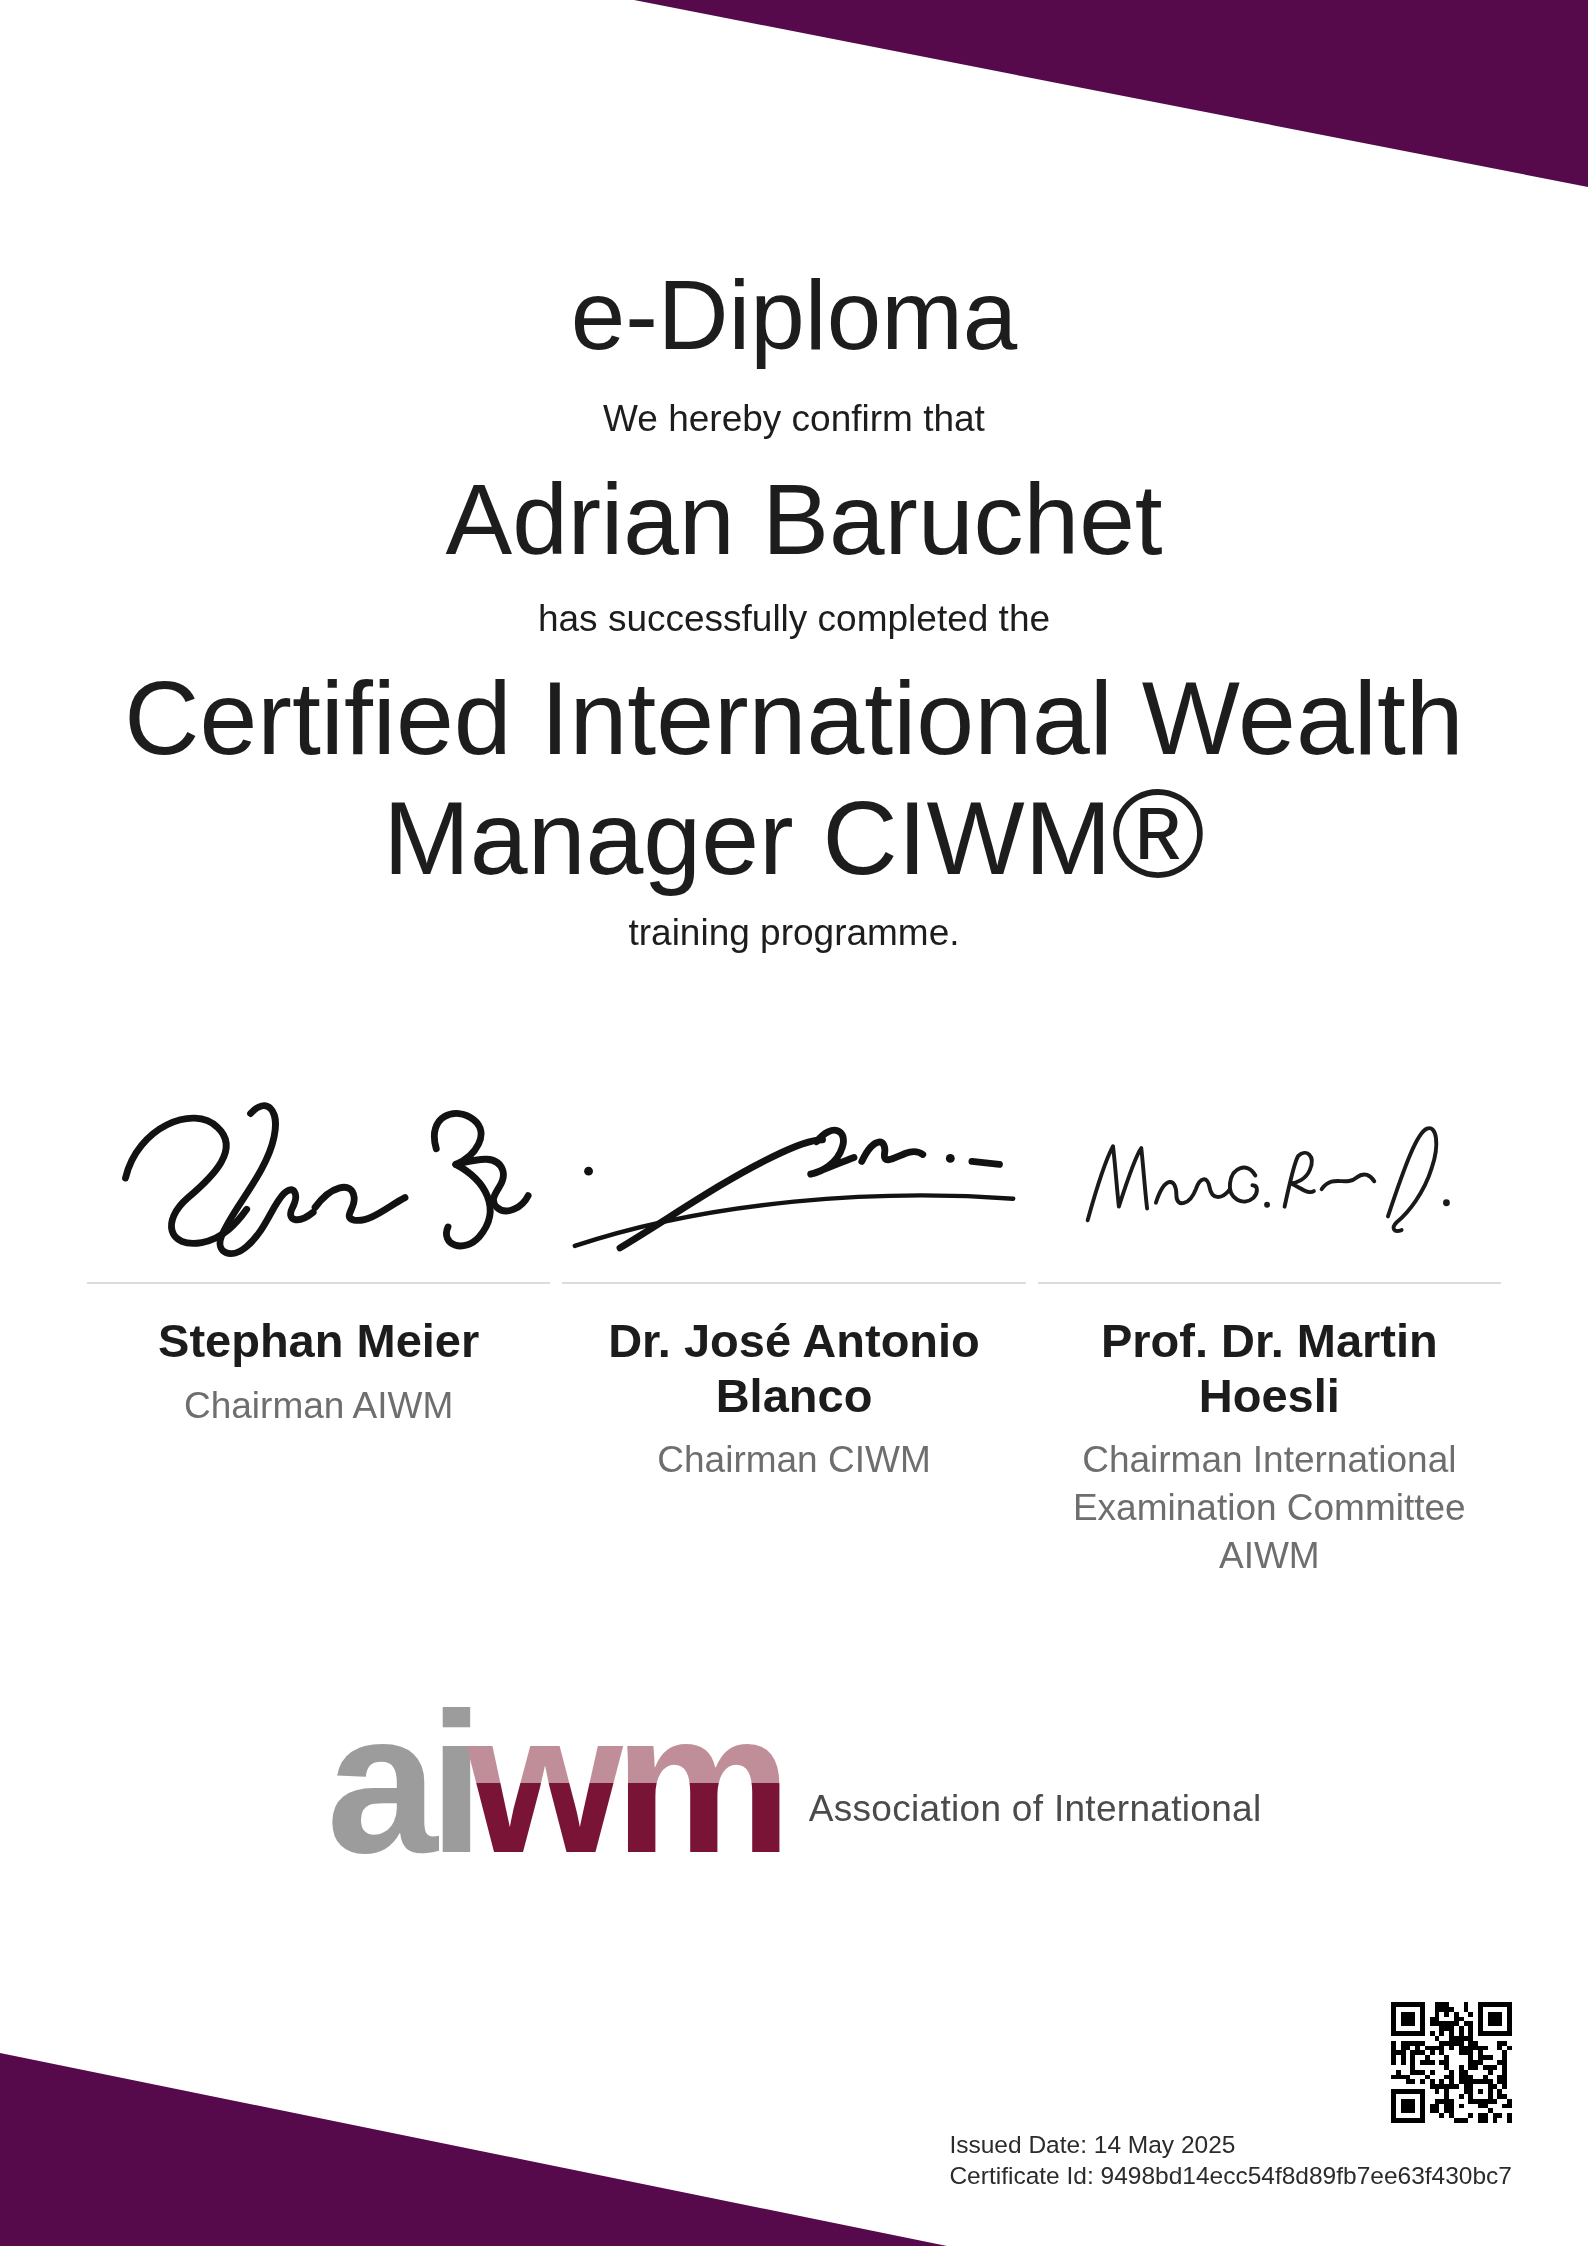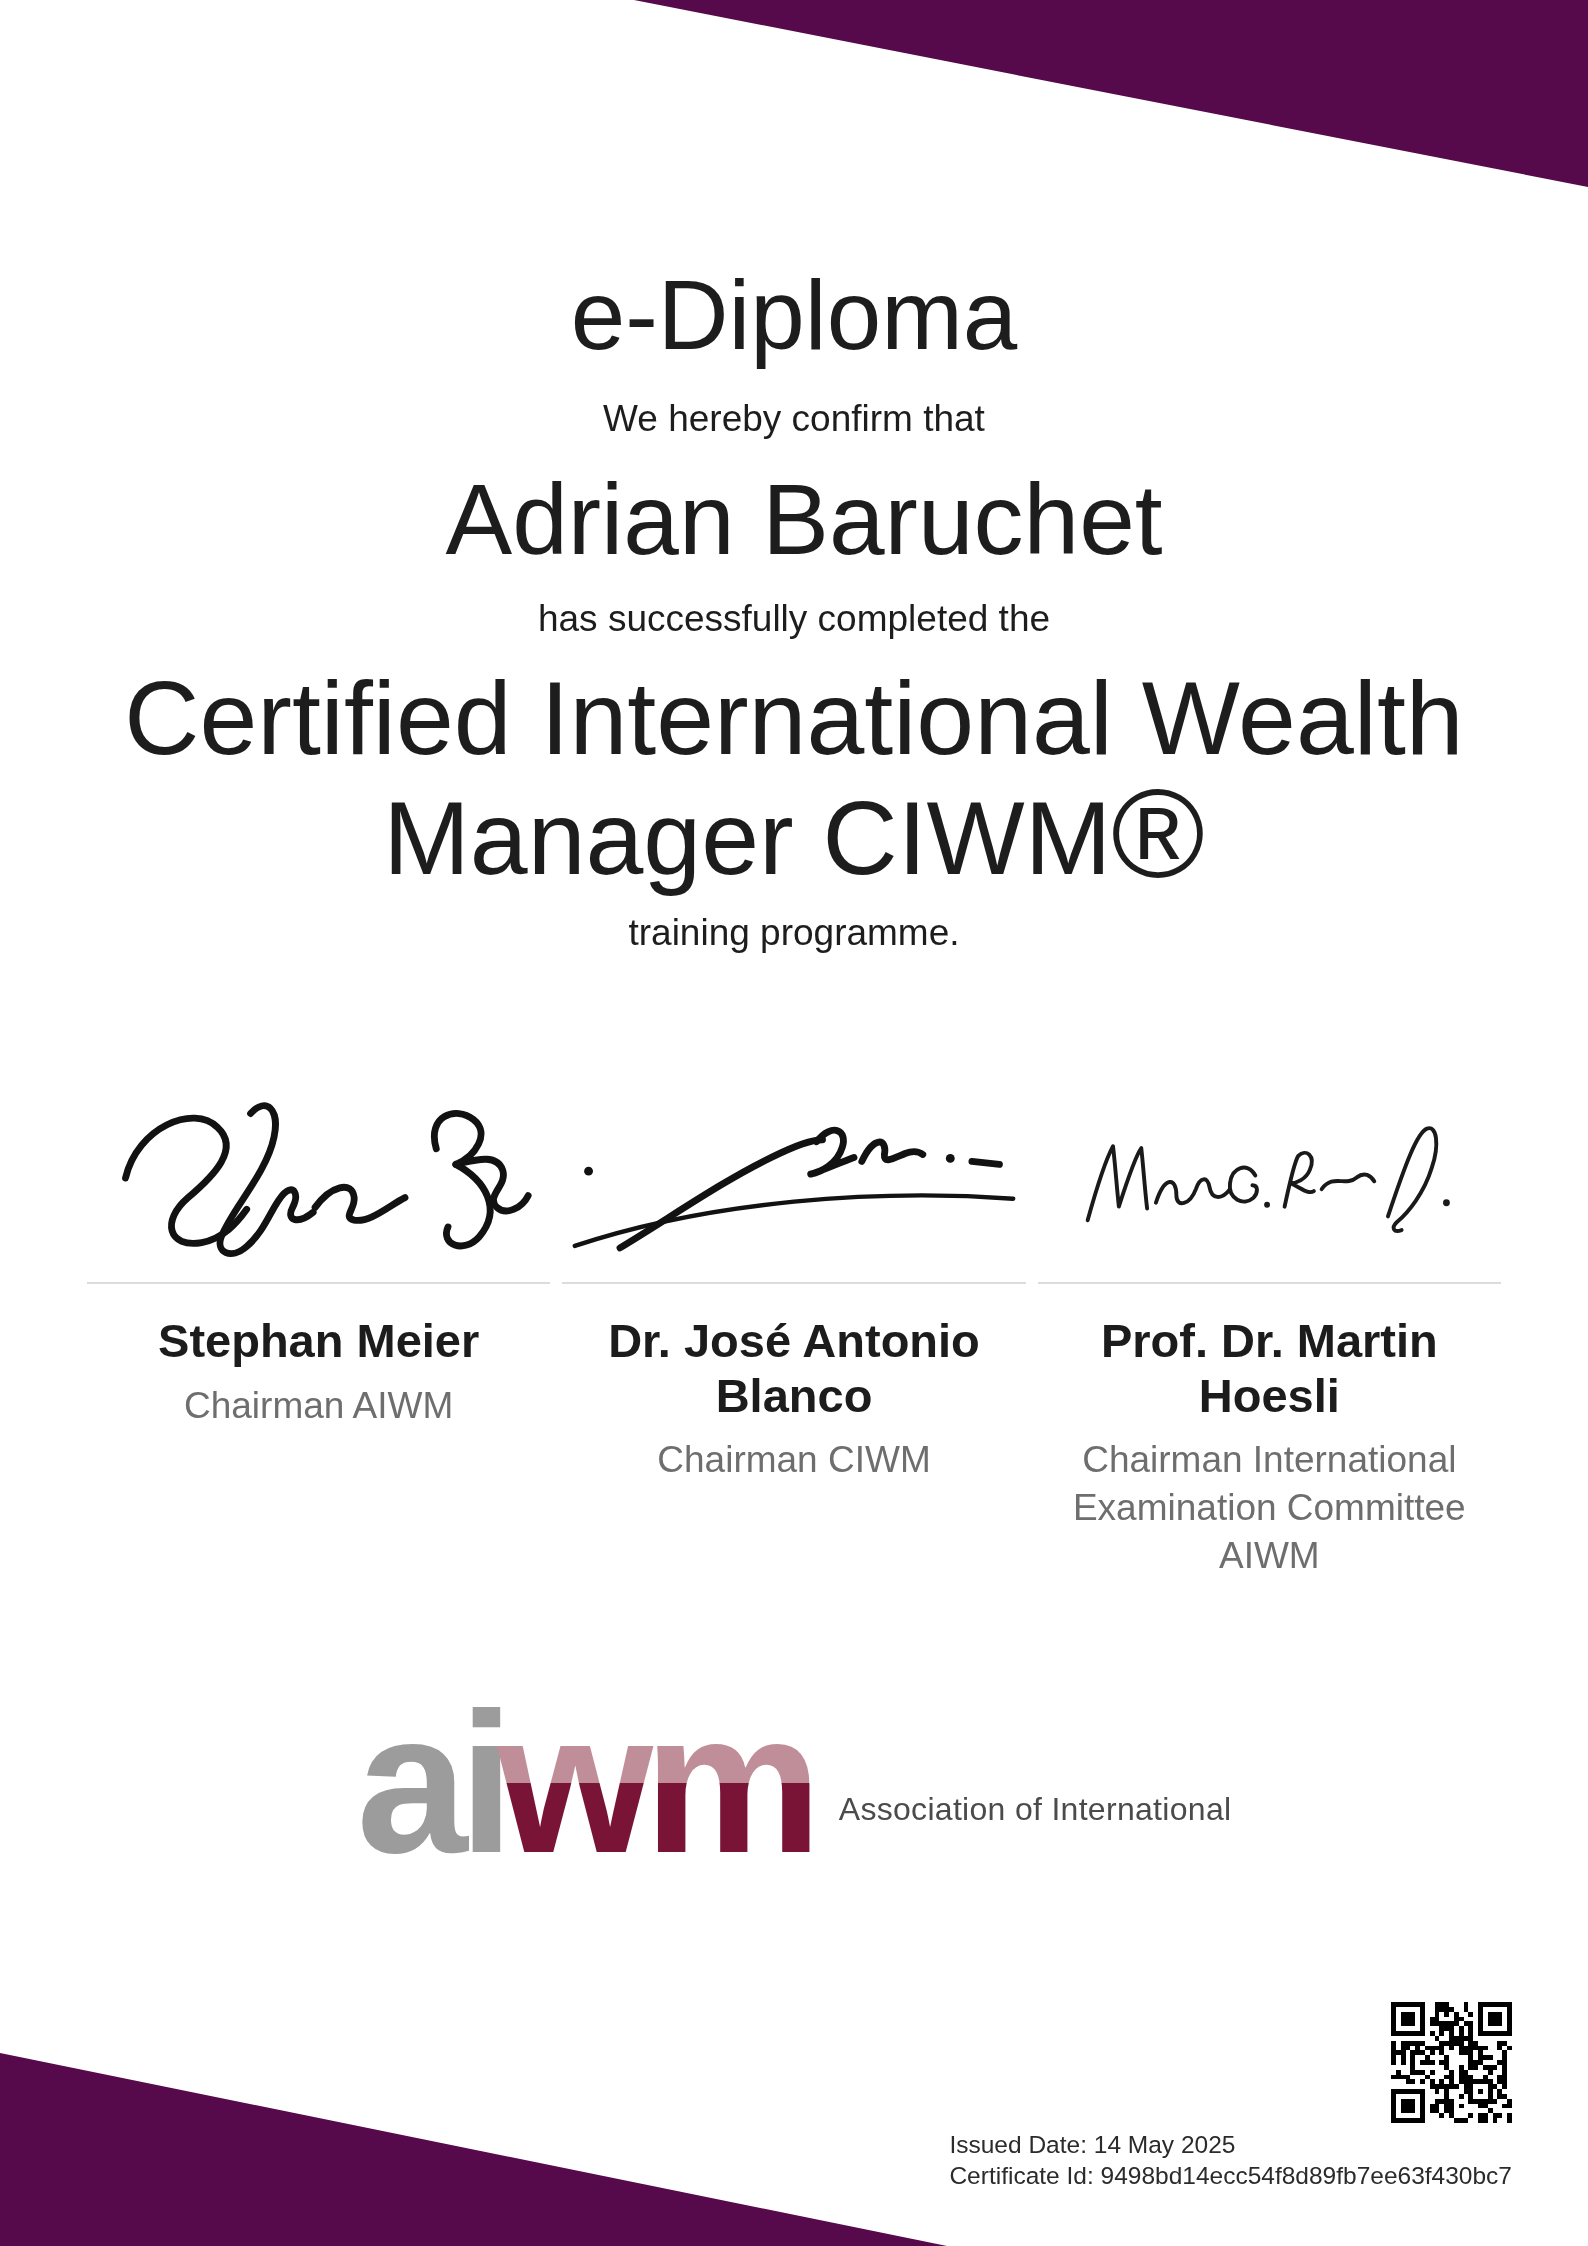--- a/index.html
+++ b/index.html
@@ -79,21 +79,21 @@
   .logo-wm{
     display:inline-block;
     margin-left:-8px;
     background:linear-gradient(180deg,var(--logo-pink) 0 50%,var(--logo-maroon) 50% 100%);
     -webkit-background-clip:text;background-clip:text;
     color:transparent;
   }
   .logo-tagline{
     margin-left:26px;margin-top:52px;
     text-align:right;
-    font-size:32px;color:var(--tagline);line-height:1.25;letter-spacing:0.3px;
+    font-size:37px;color:var(--tagline);line-height:1.25;letter-spacing:0.3px;
   }
   .logo-tagline .l2{display:block;padding-left:18px;}
 
   .qr-footer{
     position:absolute;top:2002px;right:76px;
     z-index:3;
   }
   .qr-box svg{display:block;margin-left:auto;width:121px;height:121px;}
   .footer-line{font-size:24.5px;color:var(--footer-text);line-height:1.25;white-space:nowrap;}
   .footer-line.first{margin-top:7px;}

